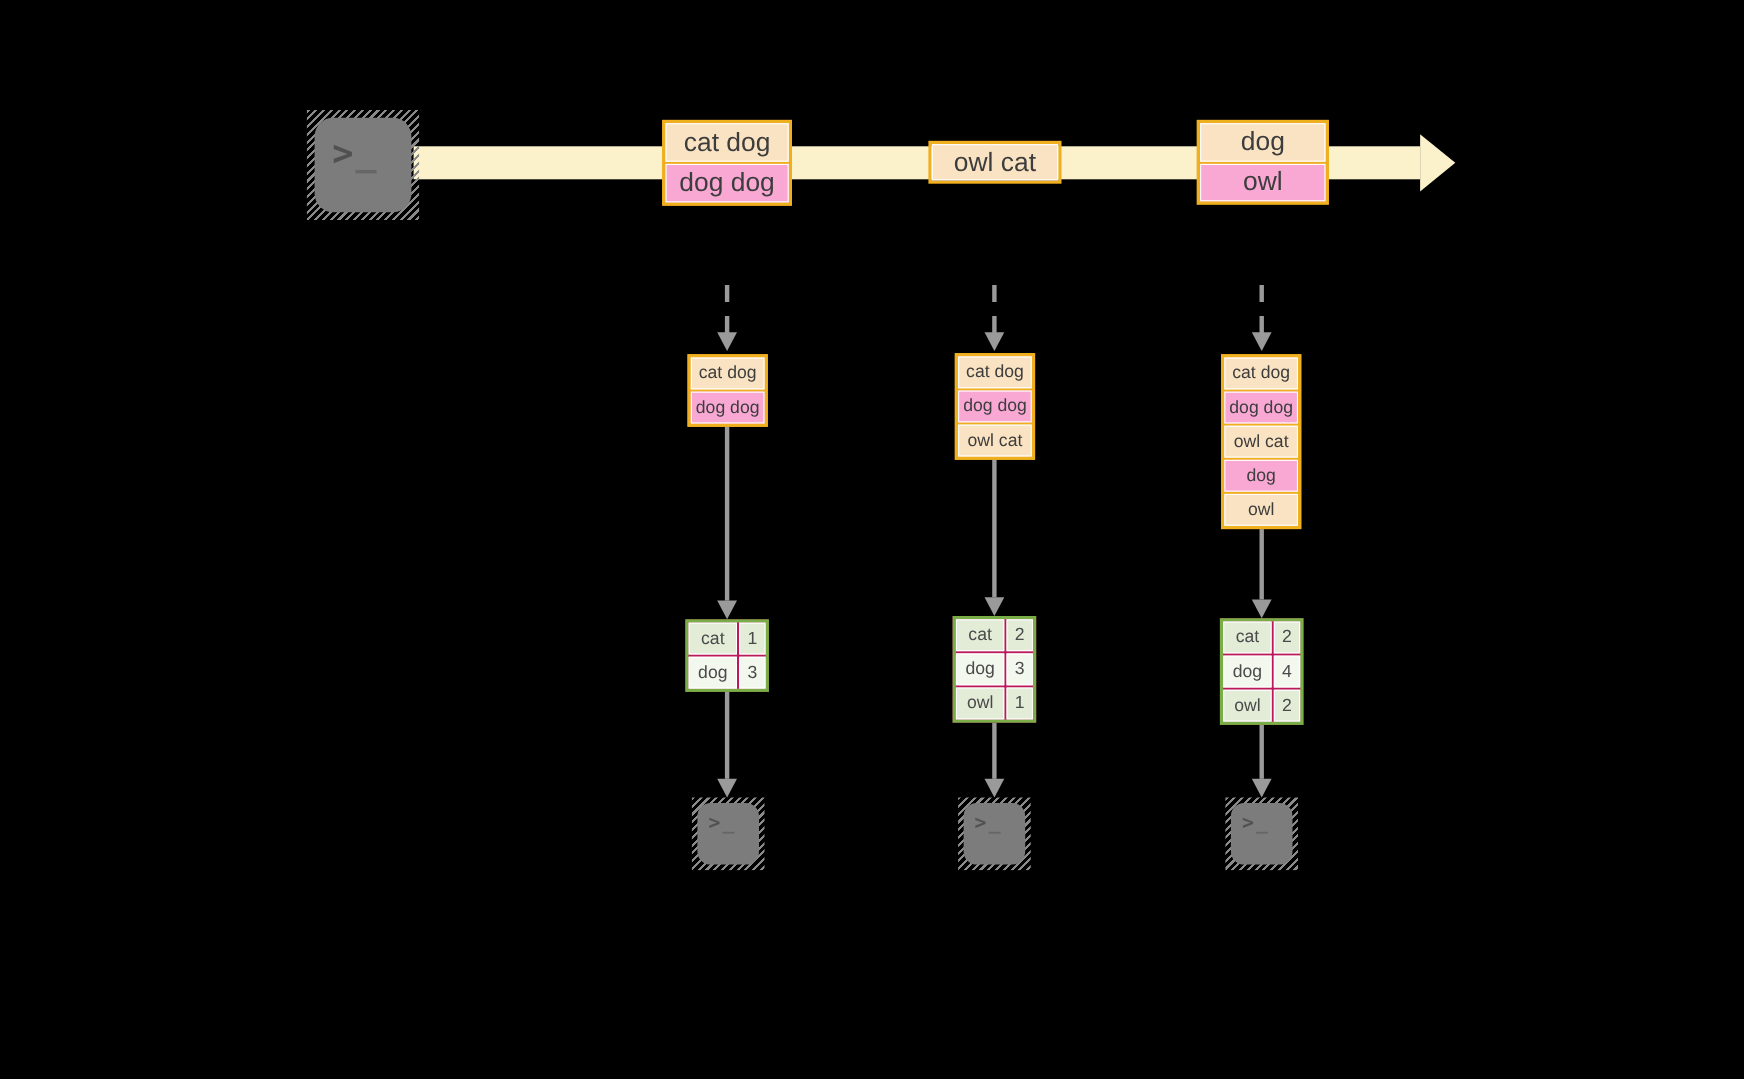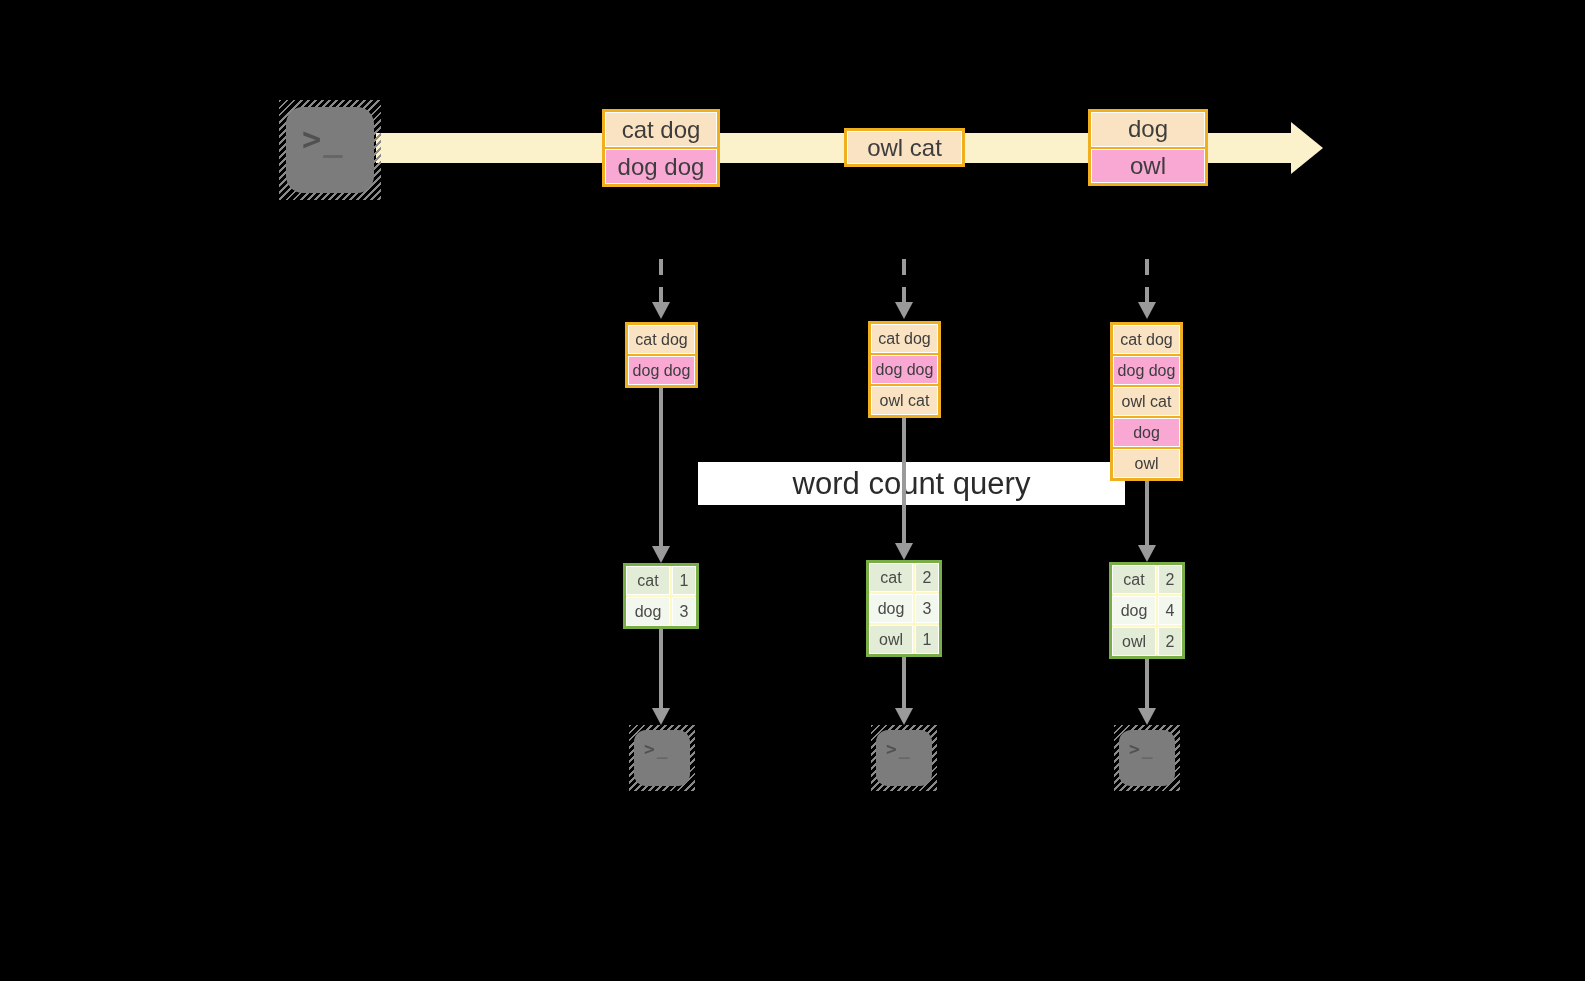--- a/index.html
+++ b/index.html
@@ -24,21 +24,21 @@
   
   .obox{position:absolute;display:flex;flex-direction:column;gap:2px;z-index:4;
     background:#EFAF1F;border:3px solid #EFAF1F;box-sizing:border-box;}
   .ocell{display:flex;align-items:center;justify-content:center;border:1px solid #FFFFFF;box-sizing:border-box;flex:1 1 auto;}
   .ocell.dark{background:#FAE3C2;}
   .ocell.light{background:#f9a8d4;}
   .batch .ocell{font-size:24px;}
   .state .ocell{height:29px;flex:0 0 29px;font-size:16px;}
   
   .gtable{position:absolute;display:grid;grid-template-columns:44px 24px;gap:2px;z-index:4;
-    background:#fef9c3;border:3px solid #78AE45;box-sizing:border-box;}
+    background:#be185d;border:3px solid #78AE45;box-sizing:border-box;}
   .gcell{height:29px;display:flex;align-items:center;justify-content:center;
     border:1px solid #FFFFFF;box-sizing:border-box;font-size:16px;color:#4a4a4a;}
   .gcell.dark{background:#E2ECD7;}
   .gcell.light{background:#F3F8EE;}
   
   .sline{position:absolute;width:4px;background:#9a9a9a;z-index:3;}
   .dline{position:absolute;width:4px;z-index:3;
     background:repeating-linear-gradient(to bottom,#9a9a9a 0 16px,transparent 16px 28px);}
   .ahead{position:absolute;width:0;height:0;z-index:3;
     border-left:9px solid transparent;border-right:9px solid transparent;border-top:17px solid #9a9a9a;}
@@ -89,21 +89,20 @@
     <div class="ocell dark">owl cat</div>
   </div>
   <div class="obox state" style="left:1110px;top:322px;width:73px;height:159px;">
     <div class="ocell dark">cat dog</div>
     <div class="ocell light">dog dog</div>
     <div class="ocell dark">owl cat</div>
     <div class="ocell light">dog</div>
     <div class="ocell dark">owl</div>
   </div>
 
-  <div class="qlabel">word count query</div>
 
   <div class="sline" style="left:659px;top:388px;height:158px;"></div>
   <div class="ahead" style="left:652px;top:546px;"></div>
   <div class="sline" style="left:902px;top:418px;height:125px;"></div>
   <div class="ahead" style="left:895px;top:543px;"></div>
   <div class="sline" style="left:1145px;top:481px;height:64px;"></div>
   <div class="ahead" style="left:1138px;top:545px;"></div>
 
   <div class="gtable" style="left:623px;top:563px;">
     <div class="gcell dark">cat</div>

